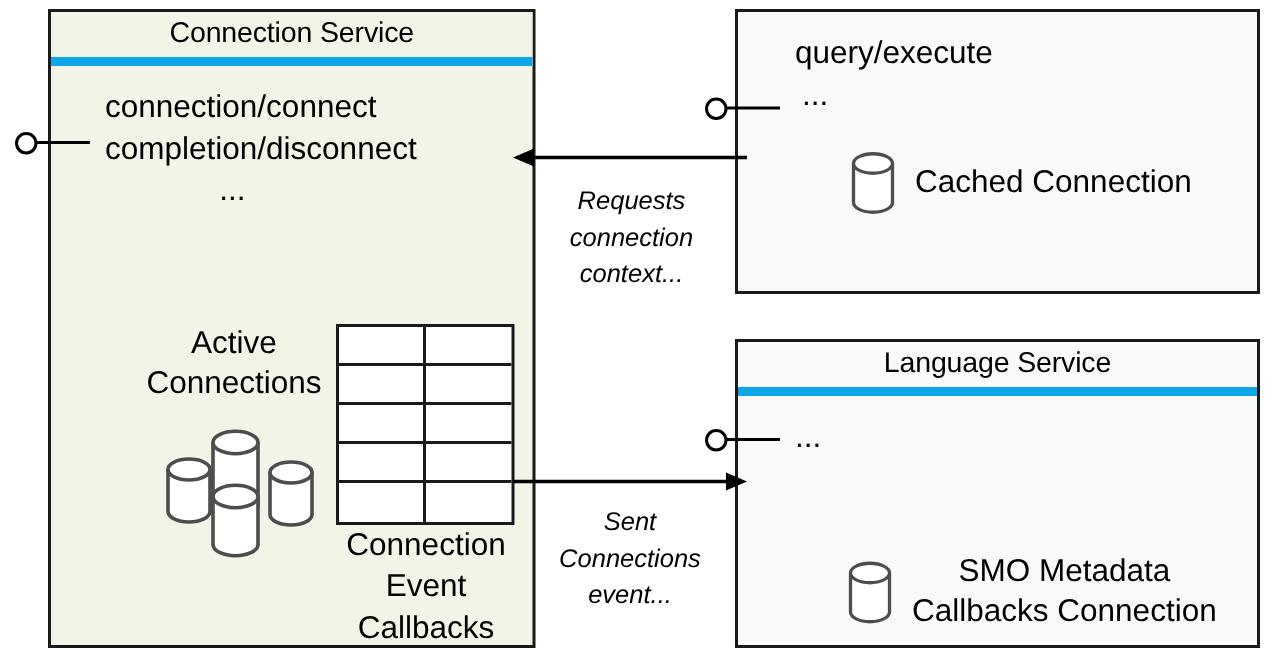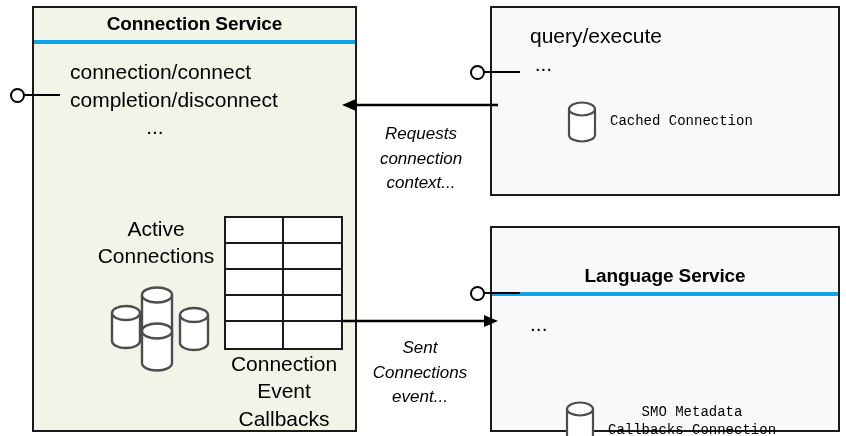--- a/index.html
+++ b/index.html
@@ -25,46 +25,46 @@
 
   
   .box {
     position: absolute;
     box-sizing: border-box;
     border: 2px solid #1a1a1a;
   }
   .box-header {
     box-sizing: border-box;
     height: 36px;
-    border-bottom: 4px solid #0ea5e9;
+    border-bottom: 6px solid #0ea5e9;
     display: flex;
     align-items: center;
     justify-content: center;
-    font-weight: bold;
+    font-weight: normal;
     font-size: 19px;
     letter-spacing: -0.1px;
   }
   .box-body {
     position: relative;
     box-sizing: border-box;
     height: calc(100% - 36px);
     margin-left: 24px;
   }
 
   
   #connection-service { left: 32px; top: 6px; width: 325px; height: 426px; background: #f2f4e8; }
   #connection-service .box-header { background: #f2f4e8; }
 
   
   #query-service { left: 490px; top: 6px; width: 350px; height: 190px; background: #f8f9fb; }
   #query-service .box-header { background: #f8f9fb; }
 
   
   #language-service { left: 490px; top: 226px; width: 350px; height: 206px; background: #f8f9fb; }
-  #language-service .box-header { background: #f8f9fb; margin-top: 32px; }
+  #language-service .box-header { background: #f8f9fb; }
 
   
   .iface-list {
     position: absolute;
     font-size: 21px;
     line-height: 1.32;
     white-space: nowrap;
   }
   .iface-list .ellipsis { text-align: center; display: block; }
 
@@ -144,24 +144,23 @@
 
   
   .artifact {
     position: absolute;
     display: flex;
     align-items: center;
     gap: 12px;
   }
   .artifact .cyl { flex: none; width: 32px; height: 44px; }
   .artifact .artifact-label {
-    font-size: 14px;
+    font-size: 21px;
     line-height: 1.28;
     white-space: pre-line;
-    font-family: Liberation Mono, monospace;
   }
   #qs-artifact { left: 50px; top: 92px; }
   #ls-artifact { left: 48px; top: 104px; }
   #ls-artifact .artifact-label { text-align: center; }
 
   
   .flow { position: absolute; }
   .flow-label {
     position: absolute;
     font-style: italic;

